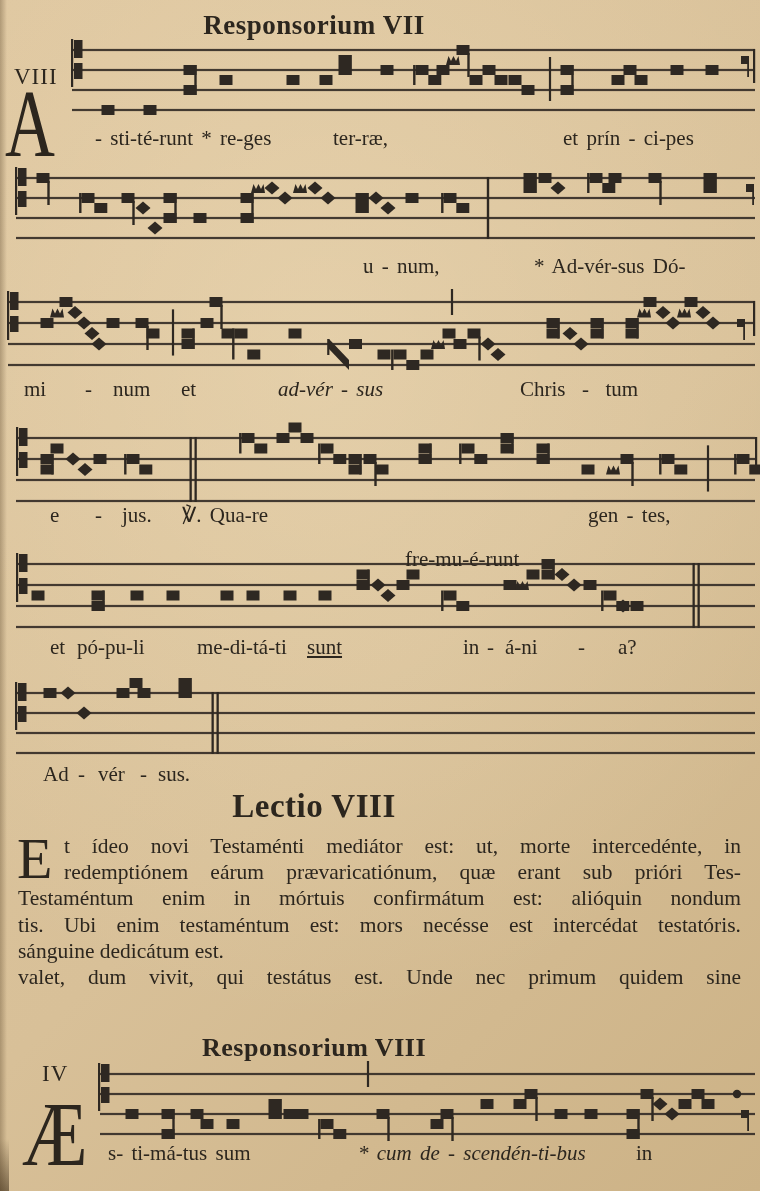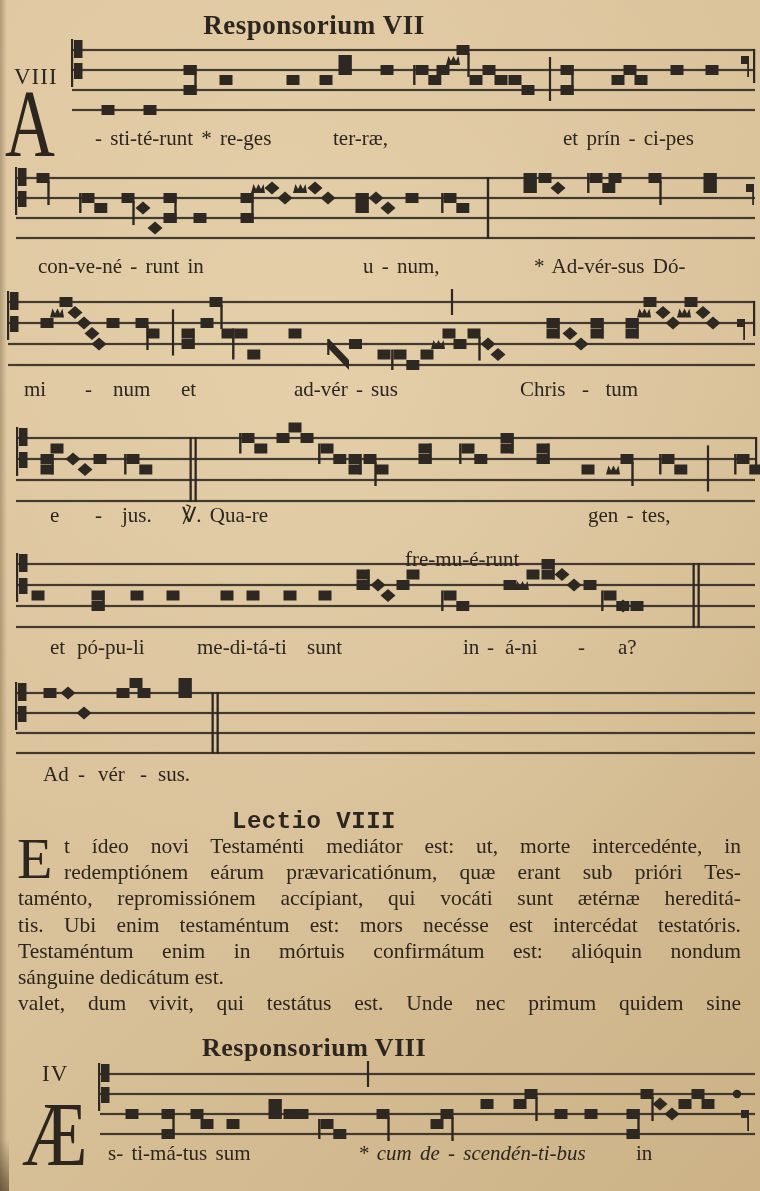--- a/index.html
+++ b/index.html
@@ -16,21 +16,21 @@
     content:'';position:absolute;left:0;top:0;bottom:0;width:7px;pointer-events:none;
     background:linear-gradient(90deg,rgba(66,46,20,.30),rgba(66,46,20,0));
   }
   #edge-shadow{
     position:absolute;left:0;bottom:0;width:9px;height:52px;
     background:linear-gradient(0deg,rgba(48,32,12,.55),rgba(48,32,12,0));
   }
   #notation{position:absolute;left:0;top:0;}
   .title{position:absolute;left:0;width:628px;text-align:center;font-weight:bold;letter-spacing:.5px;}
   #t1{top:10px;font-size:27px;}
-  #t2{top:808px;font-size:24px;font-family:Liberation Mono, monospace;}
+  #t2{top:788px;font-size:33px;}
   #t3{top:1033px;font-size:26px;}
   .mode{position:absolute;font-size:23px;letter-spacing:1px;}
   #mode1{left:14px;top:64px;}
   #mode2{left:42px;top:1061px;}
   .initial{position:absolute;line-height:.74;transform-origin:left top;}
   #init1{left:5px;top:88px;font-size:96px;transform:scaleX(.72);}
   #init2{left:22px;top:1100px;font-size:92px;transform:scaleX(.80);}
   .lyr{position:absolute;font-size:21px;white-space:pre;word-spacing:3px;}
   #para{position:absolute;left:18px;top:833px;width:723px;}
   .pline{font-size:21.5px;line-height:26.2px;text-align:justify;text-align-last:justify;white-space:normal;}
@@ -393,54 +393,52 @@
 
   <div class="title" id="t1">Responsorium VII</div>
   <div class="mode" id="mode1">VIII</div>
   <div class="initial" id="init1">A</div>
 
   <div class="title" id="t2">Lectio VIII</div>
   <div id="dropcap">E</div>
   <div id="para">
       <div class="pline ind">t ídeo novi Testaménti mediátor est: ut, morte intercedénte, in</div>
       <div class="pline ind">redemptiónem eárum prævaricatiónum, quæ erant sub prióri Tes-</div>
-      <div class="pline">taménto, repromissiónem accípiant, qui vocáti sunt ætérnæ hereditá-</div>
+      <div class="pline">Testaméntum enim in mórtuis confirmátum est: alióquin nondum</div>
       <div class="pline">tis. Ubi enim testaméntum est: mors necésse est intercédat testatóris.</div>
-      <div class="pline">Testaméntum enim in mórtuis confirmátum est: alióquin nondum</div>
       <div class="pline last">sánguine dedicátum est.</div>
       <div class="pline">valet, dum vivit, qui testátus est. Unde nec primum quidem sine</div>
     </div>
 
   <div class="title" id="t3">Responsorium VIII</div>
   <div class="mode" id="mode2">IV</div>
   <div class="initial" id="init2">Æ</div>
 
   <div id="edge-shadow"></div>
 <span class="lyr" style="left: 95px; top: 126px;">- sti-té-runt * re-ges</span>
     <span class="lyr" style="left: 333px; top: 126px;">ter-ræ,</span>
     <span class="lyr" style="left: 563px; top: 126px;">et prín - ci-pes</span>
-    <span class="lyr" style="left: 38px; top: 254px;">con-ve-né - runt in</span>
     <span class="lyr" style="left: 363px; top: 254px;">u - num,</span>
     <span class="lyr" style="left: 490px; top: 254px; margin-left: 44px;">* Ad-vér-sus Dó-</span>
     <span class="lyr" style="left: 24px; top: 377px;">mi</span>
     <span class="lyr" style="left: 85px; top: 377px;">-</span>
     <span class="lyr" style="left: 113px; top: 377px;">num</span>
     <span class="lyr" style="left: 181px; top: 377px;">et</span>
-    <span class="lyr" style="left: 294px; top: 377px;">ad-vér - sus</span>
+    <span class="lyr" style="left: 278px; top: 377px; font-style: italic;">ad-vér - sus</span>
     <span class="lyr" style="left: 520px; top: 377px;">Chris  -  tum</span>
     <span class="lyr" style="left: 50px; top: 503px;">e</span>
     <span class="lyr" style="left: 95px; top: 503px;">-</span>
     <span class="lyr" style="left: 122px; top: 503px;">jus.</span>
     <span class="lyr" style="left: 182px; top: 503px;">℣. Qua-re</span>
     <span class="lyr" style="left: 405px; top: 503px; margin-top: 44px;">fre-mu-é-runt</span>
     <span class="lyr" style="left: 588px; top: 503px;">gen - tes,</span>
     <span class="lyr" style="left: 50px; top: 635px;">et</span>
     <span class="lyr" style="left: 77px; top: 635px;">pó-pu-li</span>
     <span class="lyr" style="left: 197px; top: 635px;">me-di-tá-ti</span>
-    <span class="lyr" style="left: 307px; top: 635px;">sunt</span>
+    <span class="lyr" style="left: 307px; top: 635px; text-decoration: underline;">sunt</span>
     <span class="lyr" style="left: 463px; top: 635px;">in</span>
     <span class="lyr" style="left: 487px; top: 635px;">-</span>
     <span class="lyr" style="left: 505px; top: 635px;">á-ni</span>
     <span class="lyr" style="left: 578px; top: 635px;">-</span>
     <span class="lyr" style="left: 618px; top: 635px;">a?</span>
     <span class="lyr" style="left: 43px; top: 762px;">Ad</span>
     <span class="lyr" style="left: 78px; top: 762px;">-</span>
     <span class="lyr" style="left: 98px; top: 762px;">vér</span>
     <span class="lyr" style="left: 140px; top: 762px;">-</span>
     <span class="lyr" style="left: 158px; top: 762px;">sus.</span>

